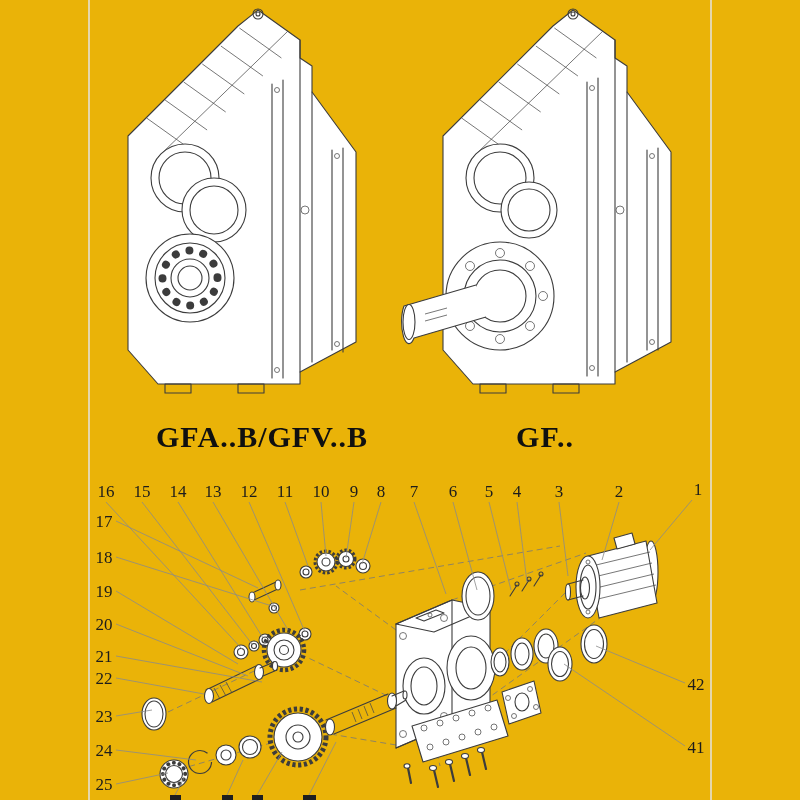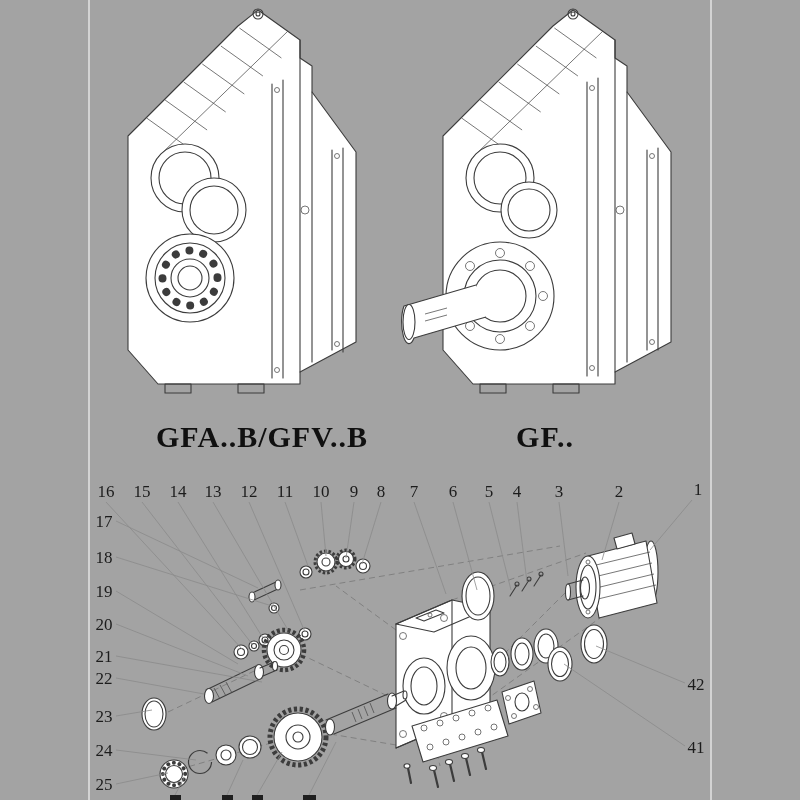--- a/index.html
+++ b/index.html
@@ -1,16 +1,16 @@
 <!DOCTYPE html>
 <html><head>
 <meta charset="utf-8">
 <style>
   html,body{margin:0;padding:0;background:#ffffff;}
-  .stage{position:relative;width:800px;height:800px;background:#a3a3a3;overflow:hidden;
+  .stage{position:relative;width:800px;height:800px;background:#eab308;overflow:hidden;
          font-family:"Liberation Serif", serif;}
   svg{display:block}
   .ln{fill:none;stroke:#3c3c3c;stroke-width:1.1;stroke-linejoin:round;stroke-linecap:round}
   .lnw{fill:#ffffff;stroke:#3c3c3c;stroke-width:1.1;stroke-linejoin:round}
   .thin{fill:none;stroke:#4a4a4a;stroke-width:.75}
   .teeth{fill:none;stroke:#3c3c3c}
   .dots{fill:none;stroke:#3c3c3c;stroke-linecap:round}
   .dash{fill:none;stroke:#777;stroke-width:.8;stroke-dasharray:6 4}
   .leader{stroke:#8a8a8a;stroke-width:.8}
   .edge{stroke:#e3e3e3;stroke-width:1.5}

